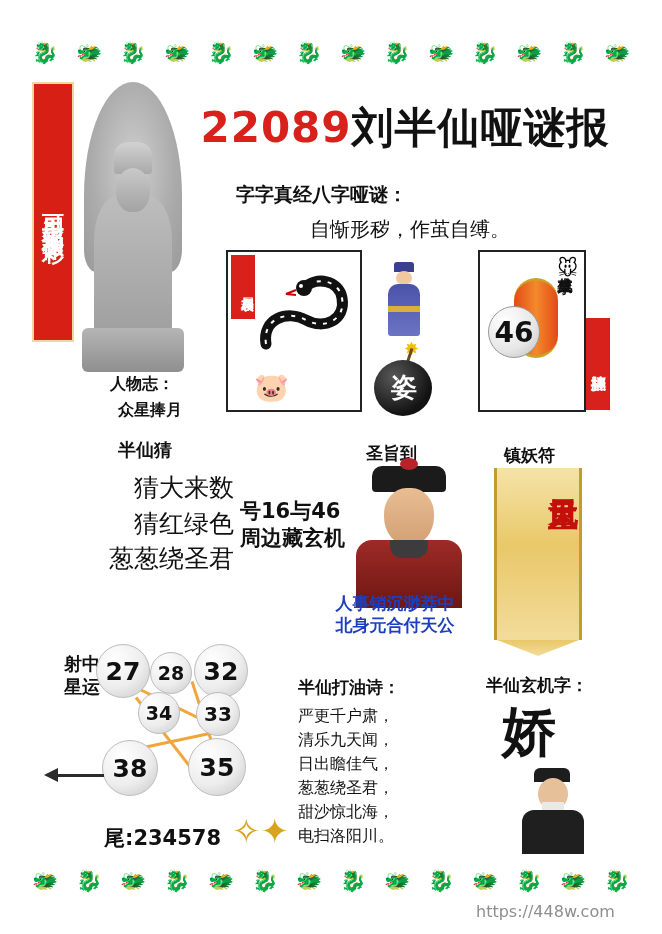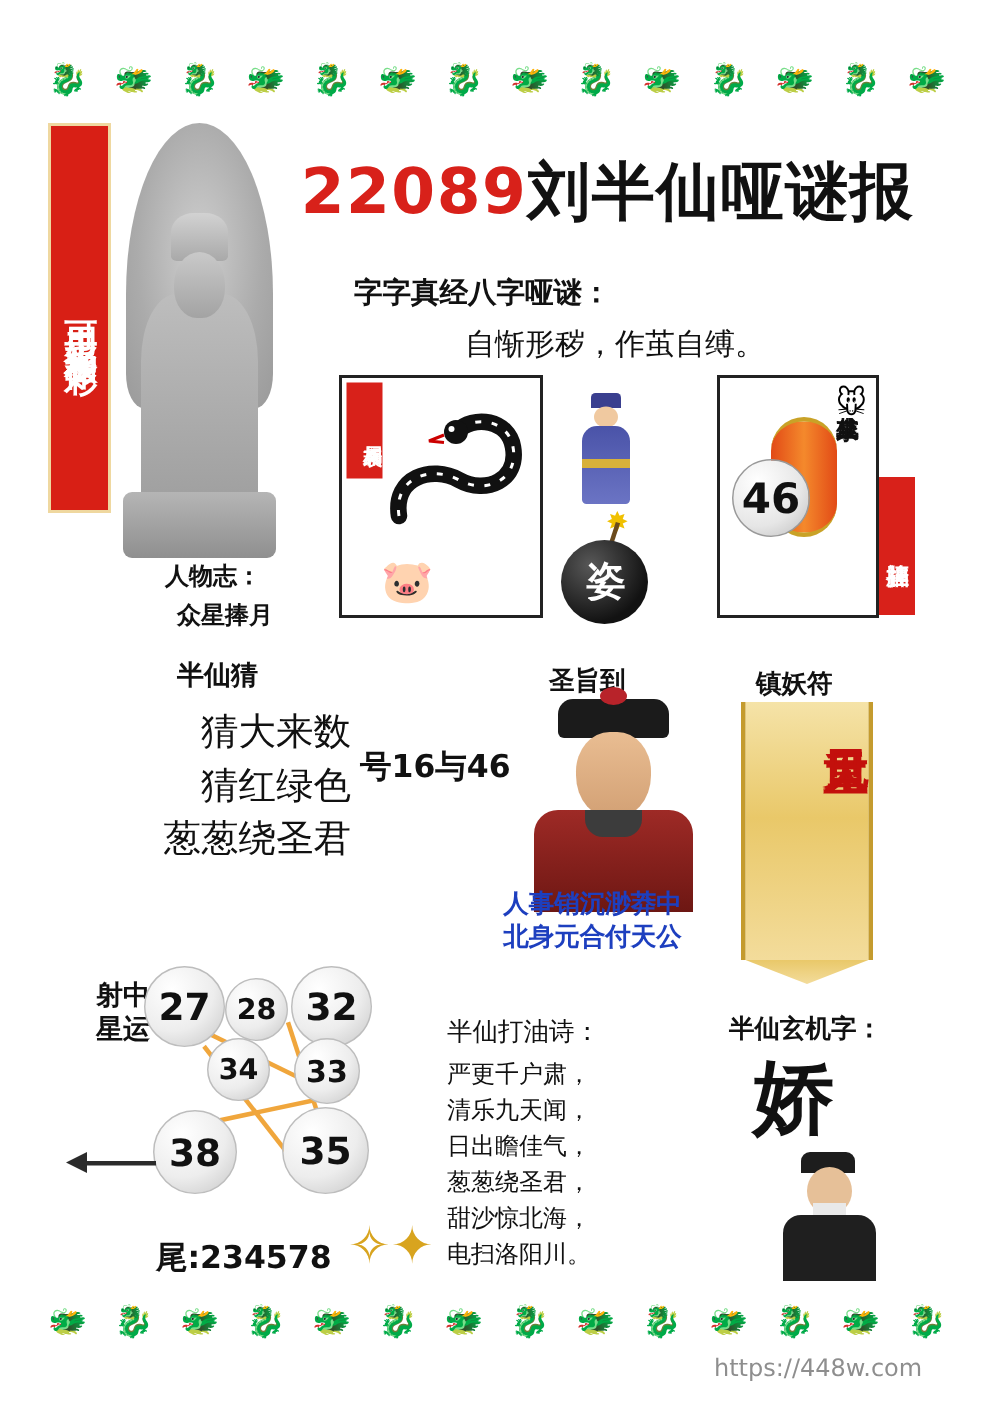--- a/index.html
+++ b/index.html
@@ -468,21 +468,21 @@
     width: 0; height: 0;
     border-top: 7px solid transparent;
     border-bottom: 7px solid transparent;
     border-right: 14px solid #2b2b2b;
   }
 
   
   .dayou-label {
     position: absolute;
     left: 298px; top: 676px;
-    font-size: 17px; font-weight: normal; color: #111;
+    font-size: 17px; font-weight: bold; color: #111;
   }
   .dayou-poem {
     position: absolute;
     left: 298px; top: 704px;
     font-size: 16px; color: #111; line-height: 1.5;
   }
 
   
   .xuanji-label {
     position: absolute;
@@ -603,20 +603,21 @@
 
   <div class="banxian-label">半仙猜</div>
   <div class="guess-list">
     <div>猜大来数</div>
     <div>猜红绿色</div>
     <div>葱葱绕圣君</div>
   </div>
 
   <div class="hao-text">
     <div>号16与46</div>
+    <div>周边藏玄机</div>
   </div>
 
   <div class="shengzhi-label">圣旨到</div>
   <div class="emperor">
     <div class="e-hat"></div>
     <div class="e-face"></div>
     <div class="e-body"></div>
     <div class="e-collar"></div>
   </div>
   <div class="poem-blue">

